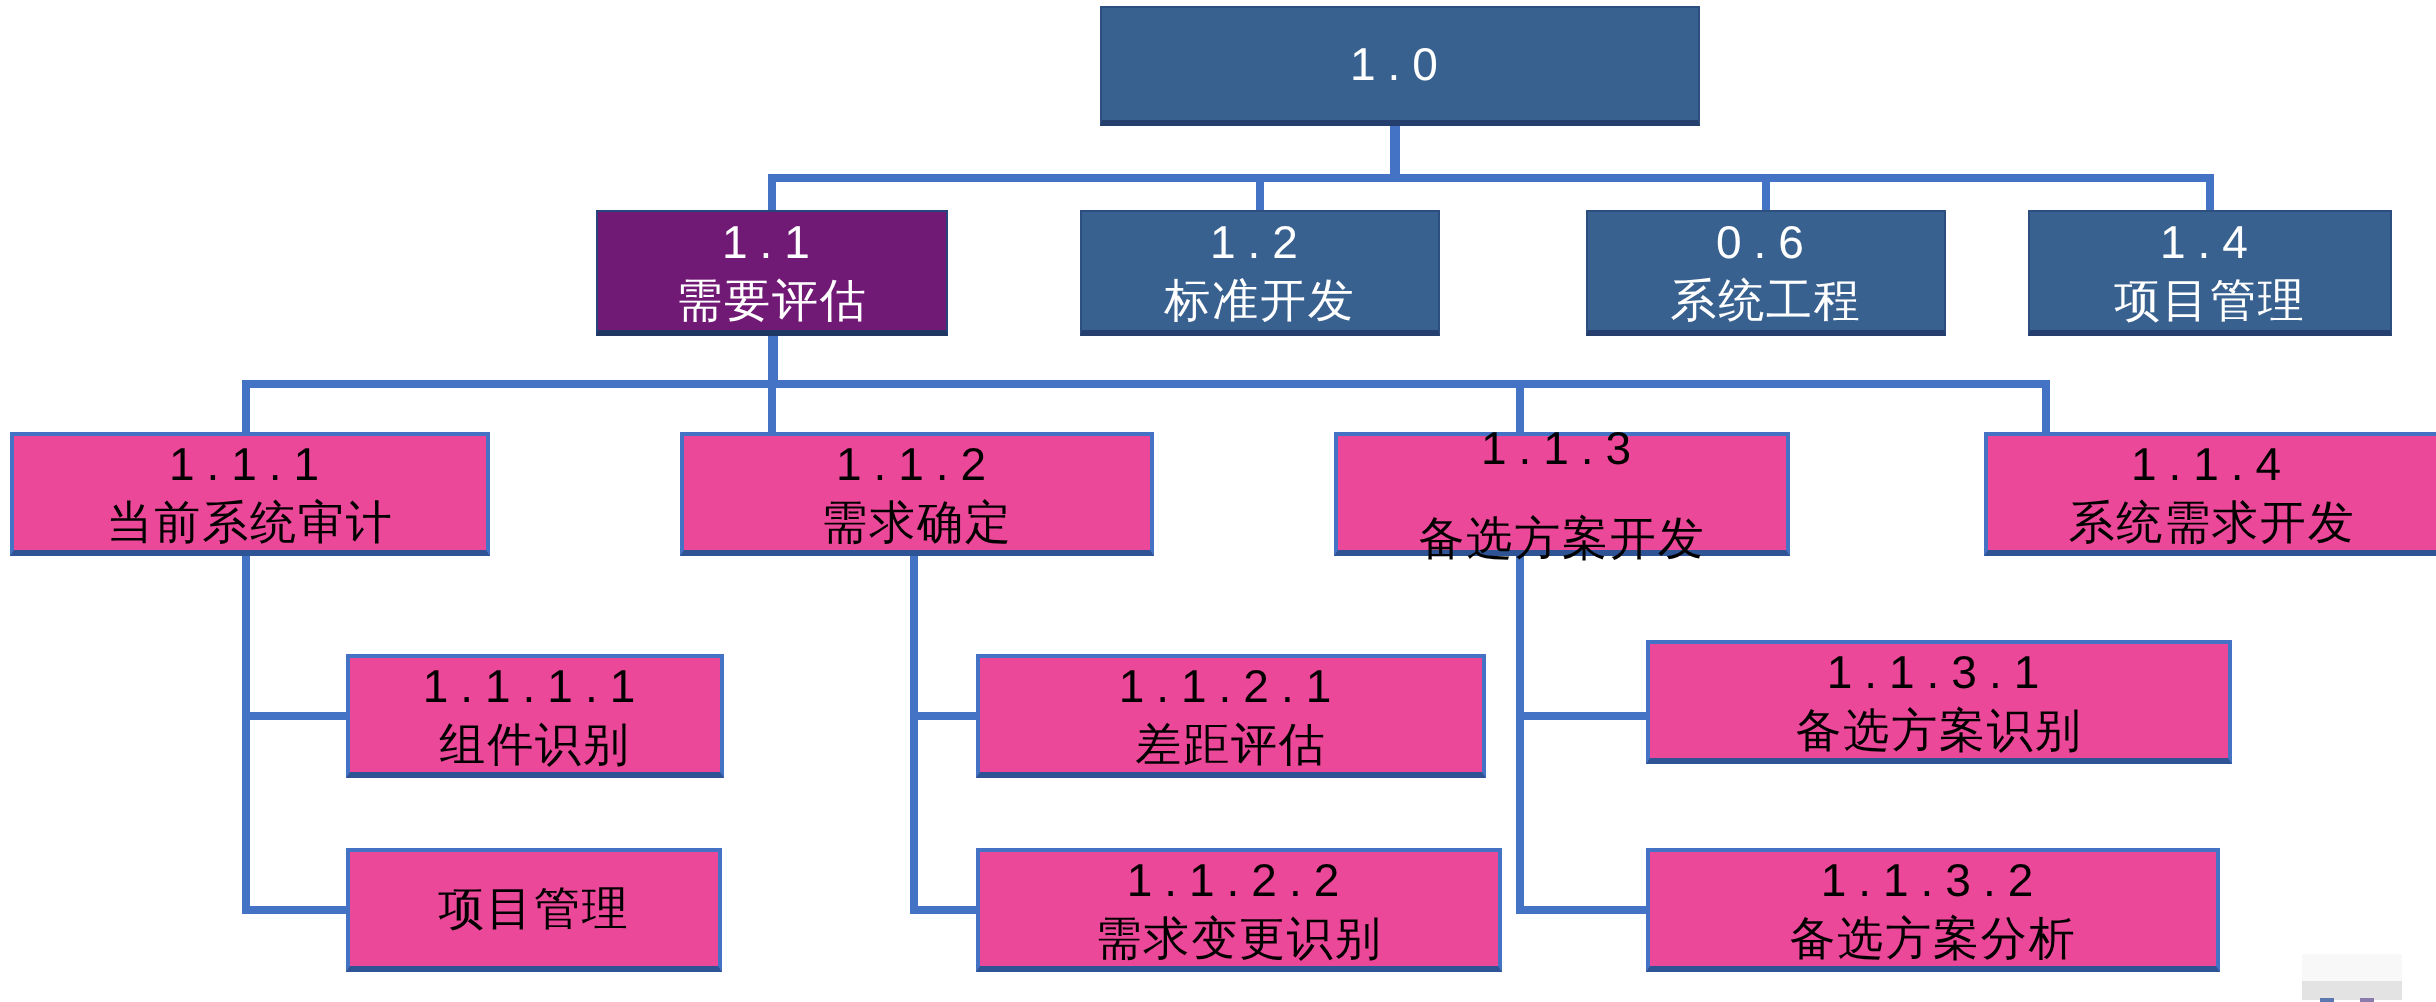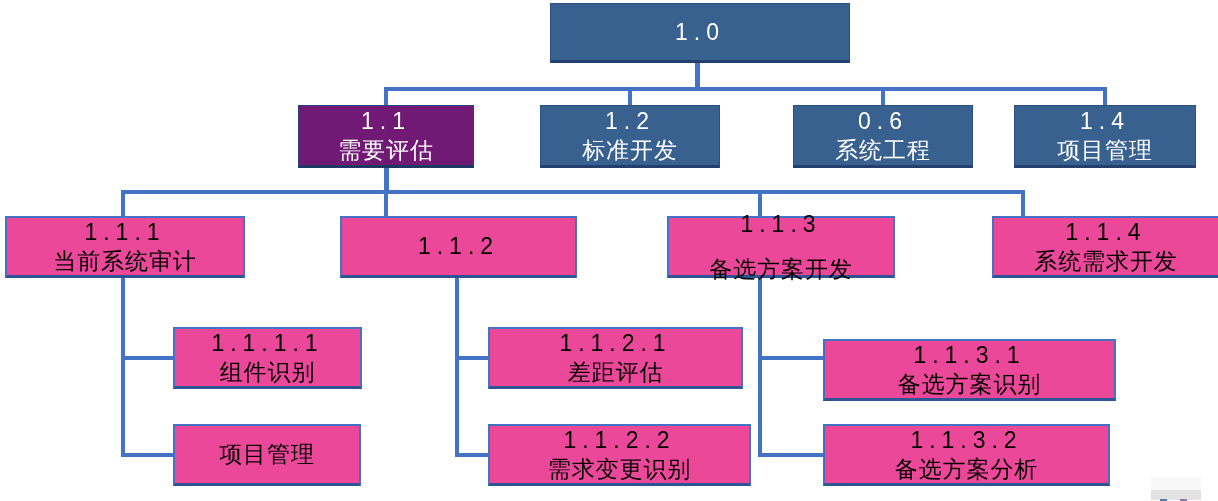--- a/index.html
+++ b/index.html
@@ -82,20 +82,21 @@
     <div class="code">1.4</div>
     <div class="label">项目管理</div>
   </div>
 
   <div class="node node-light" style="left:5px;top:216px;width:240px;height:62px;">
     <div class="code">1.1.1</div>
     <div class="label">当前系统审计</div>
   </div>
   <div class="node node-light" style="left:340px;top:216px;width:237px;height:62px;">
     <div class="code">1.1.2</div>
+    <div class="label">需求确定</div>
   </div>
   <div class="node node-light" style="left:667px;top:216px;width:228px;height:62px;gap:16px;">
     <div class="code">1.1.3</div>
     <div class="label">备选方案开发</div>
   </div>
   <div class="node node-light" style="left:992px;top:216px;width:228px;height:62px;">
     <div class="code">1.1.4</div>
     <div class="label">系统需求开发</div>
   </div>
 
@@ -107,21 +108,21 @@
     <div class="label">项目管理</div>
   </div>
   <div class="node node-light" style="left:488px;top:327px;width:255px;height:62px;">
     <div class="code">1.1.2.1</div>
     <div class="label">差距评估</div>
   </div>
   <div class="node node-light" style="left:488px;top:424px;width:263px;height:62px;">
     <div class="code">1.1.2.2</div>
     <div class="label">需求变更识别</div>
   </div>
-  <div class="node node-light" style="left:823px;top:339px;width:293px;height:62px;">
+  <div class="node node-light" style="left:823px;top:320px;width:293px;height:62px;">
     <div class="code">1.1.3.1</div>
     <div class="label">备选方案识别</div>
   </div>
   <div class="node node-light" style="left:823px;top:424px;width:287px;height:62px;">
     <div class="code">1.1.3.2</div>
     <div class="label">备选方案分析</div>
   </div>
 
   <div class="artifact">
     <div class="dash d1"></div>

